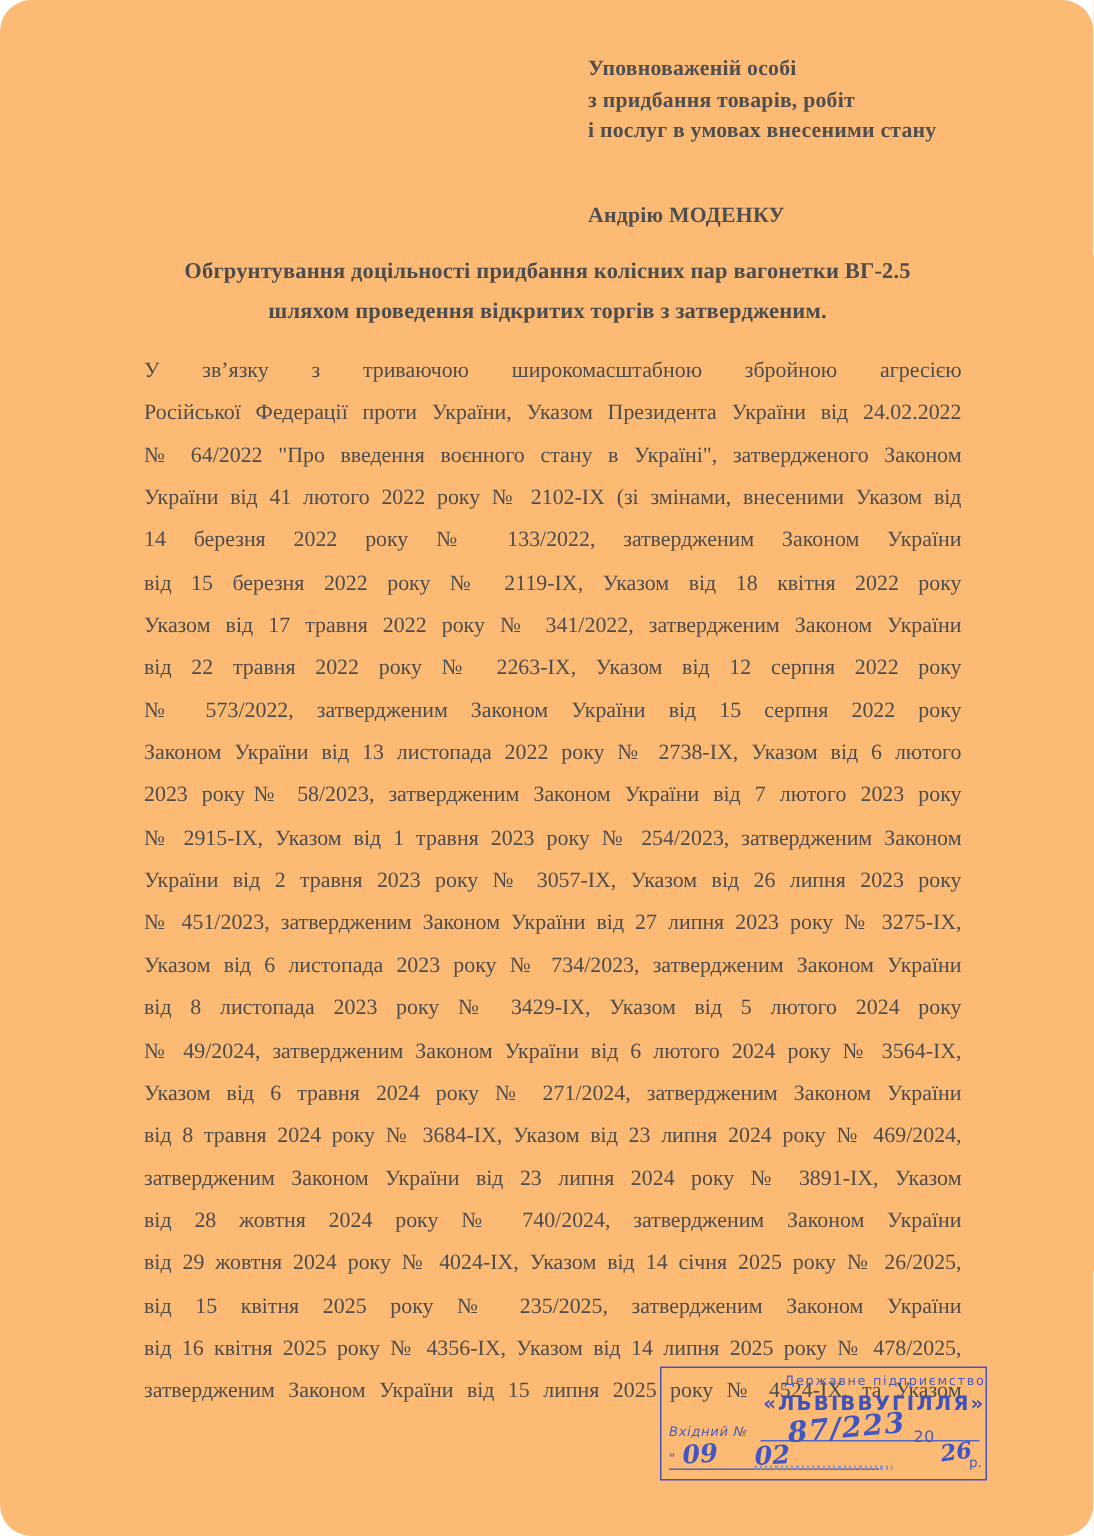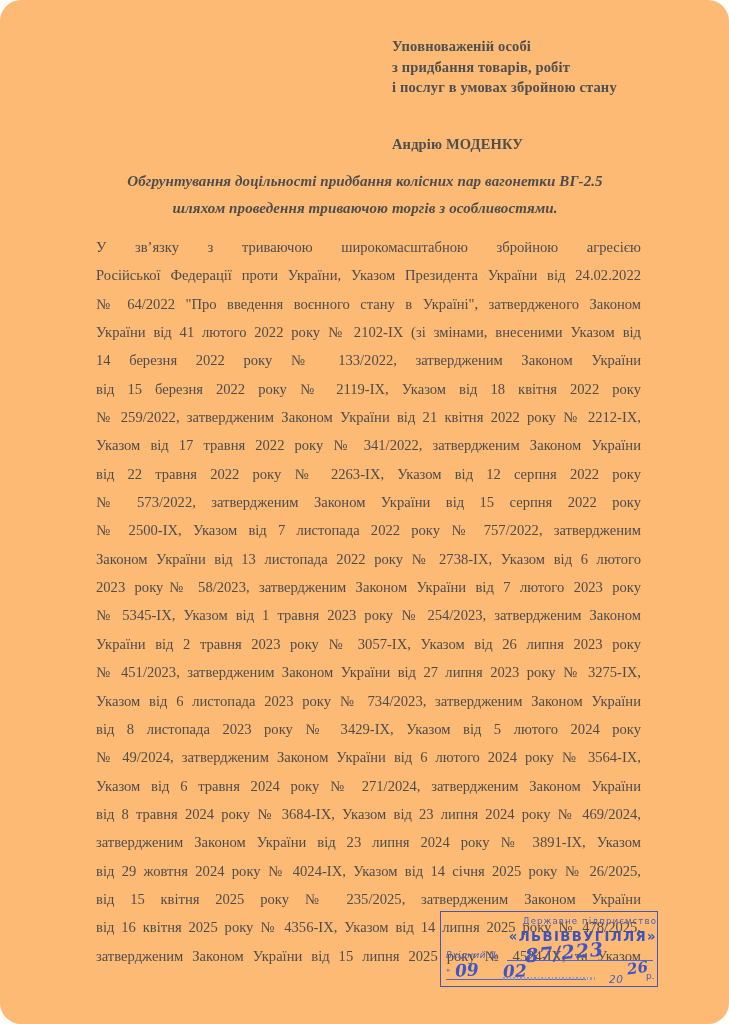--- a/index.html
+++ b/index.html
@@ -46,21 +46,20 @@
     position: absolute;
     left: 76px;
     top: 168px;
     width: 578px;
     text-align: center;
     font-weight: bold;
     font-size: 15px;
     line-height: 27px;
     color: #4d4d4d;
     letter-spacing: 0.1px;
-    font-style: italic;
   }
 
   
   .body-text {
     position: absolute;
     left: 96px;
     top: 233px;
     width: 545px;
     font-size: 14.6px;
     line-height: 28.35px;
@@ -130,25 +129,24 @@
   .stamp-quote {
     position: absolute;
     left: 5px;
     top: 56px;
     font-size: 9px;
     color: #4a5cbd;
   }
   .stamp-year {
     position: absolute;
     left: 168px;
-    top: 61px;
+    top: 40px;
     font-size: 10.5px;
     letter-spacing: 0.5px;
     color: #4a5cbd;
-    font-style: italic;
   }
   .stamp-rp {
     position: absolute;
     left: 205px;
     top: 59px;
     font-size: 9px;
     color: #4a5cbd;
   }
   .stamp-dots {
     position: absolute;
@@ -197,52 +195,51 @@
   }
 </style>
 </head>
 <body>
 
 <div class="page">
 
   <div class="addressee">
     <div class="line">Уповноваженій особі</div>
     <div class="line">з придбання товарів, робіт</div>
-    <div class="line">і послуг в умовах збройною стану</div>
+    <div class="line">і послуг в умовах внесеними стану</div>
     <div class="name">Андрію МОДЕНКУ</div>
   </div>
 
   <div class="doc-title">
     <div>Обгрунтування доцільності придбання колісних пар вагонетки ВГ-2.5</div>
-    <div>шляхом проведення триваючою торгів з особливостями.</div>
+    <div>шляхом проведення відкритих торгів з затвердженим.</div>
   </div>
 
   <div class="body-text" id="body-host">
       <span class="ln">            У зв’язку з триваючою широкомасштабною збройною агресією</span>
       <span class="ln">Російської Федерації проти України, Указом Президента України від 24.02.2022</span>
       <span class="ln">№ 64/2022 "Про введення воєнного стану в Україні", затвердженого Законом</span>
       <span class="ln">України від 41 лютого 2022 року № 2102-IX (зі змінами, внесеними Указом від</span>
       <span class="ln">14 березня 2022 року № 133/2022, затвердженим Законом України</span>
       <span class="ln">від 15 березня 2022 року № 2119-IX, Указом від 18 квітня 2022 року</span>
-      <span class="ln">№ 259/2022, затвердженим Законом України від 21 квітня 2022 року № 2212-IX,</span>
       <span class="ln">Указом від 17 травня 2022 року № 341/2022, затвердженим Законом України</span>
       <span class="ln">від 22 травня 2022 року № 2263-IX, Указом від 12 серпня 2022 року</span>
       <span class="ln">№ 573/2022, затвердженим Законом України від 15 серпня 2022 року</span>
-      <span class="ln">№ 2500-IX, Указом від 7 листопада 2022 року № 757/2022, затвердженим</span>
       <span class="ln">Законом України від 13 листопада 2022 року № 2738-IX, Указом від 6 лютого</span>
       <span class="ln">2023 року№ 58/2023, затвердженим Законом України від 7 лютого 2023 року</span>
-      <span class="ln">№ 5345-IX, Указом від 1 травня 2023 року № 254/2023, затвердженим Законом</span>
+      <span class="ln">№ 2915-IX, Указом від 1 травня 2023 року № 254/2023, затвердженим Законом</span>
       <span class="ln">України від 2 травня 2023 року № 3057-IX, Указом від 26 липня 2023 року</span>
       <span class="ln">№ 451/2023, затвердженим Законом України від 27 липня 2023 року № 3275-IX,</span>
       <span class="ln">Указом від 6 листопада 2023 року № 734/2023, затвердженим Законом України</span>
       <span class="ln">від 8 листопада 2023 року № 3429-IX, Указом від 5 лютого 2024 року</span>
       <span class="ln">№ 49/2024, затвердженим Законом України від 6 лютого 2024 року № 3564-IX,</span>
       <span class="ln">Указом від 6 травня 2024 року № 271/2024, затвердженим Законом України</span>
       <span class="ln">від 8 травня 2024 року № 3684-IX, Указом від 23 липня 2024 року № 469/2024,</span>
       <span class="ln">затвердженим Законом України від 23 липня 2024 року № 3891-IX, Указом</span>
+      <span class="ln">від 28 жовтня 2024 року № 740/2024, затвердженим Законом України</span>
       <span class="ln">від 29 жовтня 2024 року № 4024-IX, Указом від 14 січня 2025 року № 26/2025,</span>
       <span class="ln">від 15 квітня 2025 року № 235/2025, затвердженим Законом України</span>
       <span class="ln">від 16 квітня 2025 року № 4356-IX, Указом від 14 липня 2025 року № 478/2025,</span>
       <span class="ln">затвердженим Законом України від 15 липня 2025 року № 4524-IX, та Указом</span>
     </div>
 
   <div class="stamp">
     <div class="stamp-org">Державне підприємство</div>
     <div class="stamp-name">«ЛЬВІВВУГІЛЛЯ»</div>
     <div class="stamp-row stamp-inc-label">Вхідний №</div>

